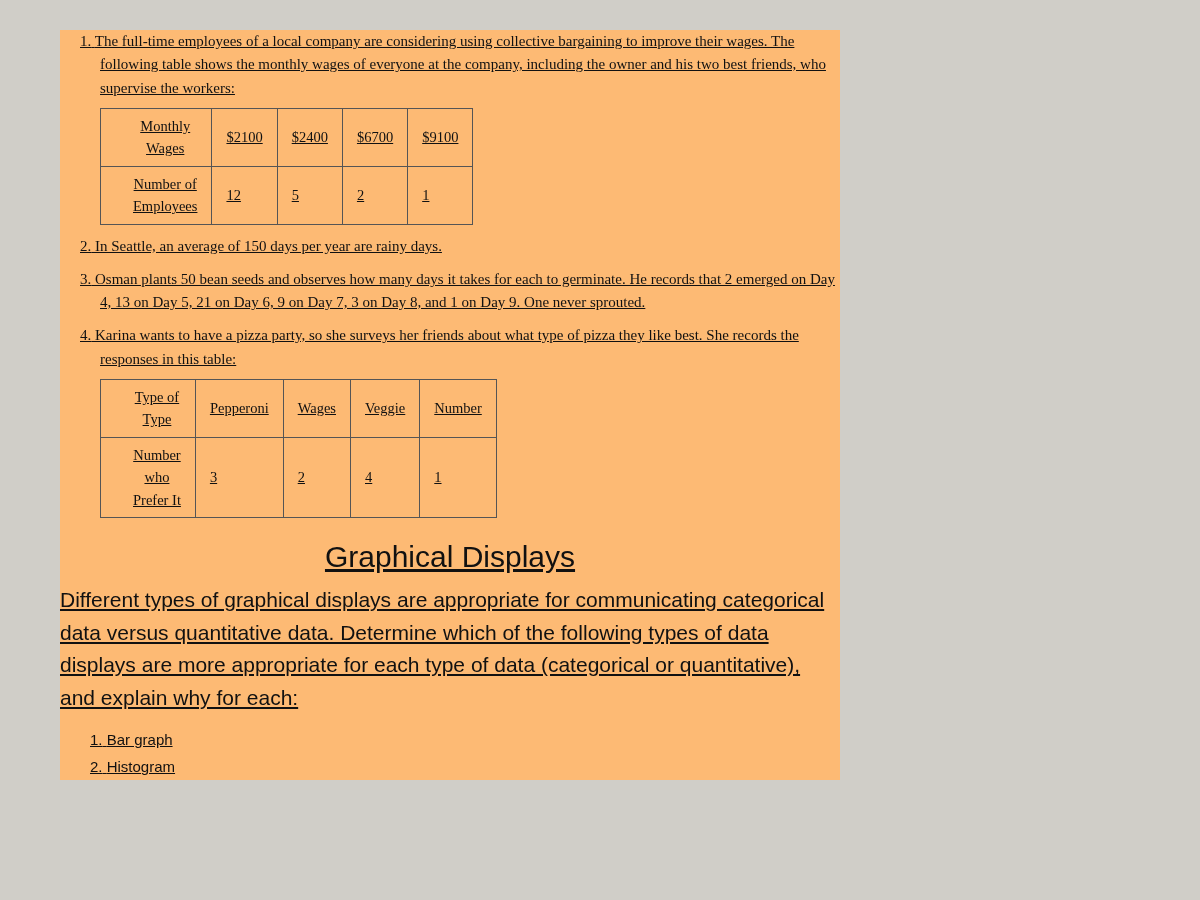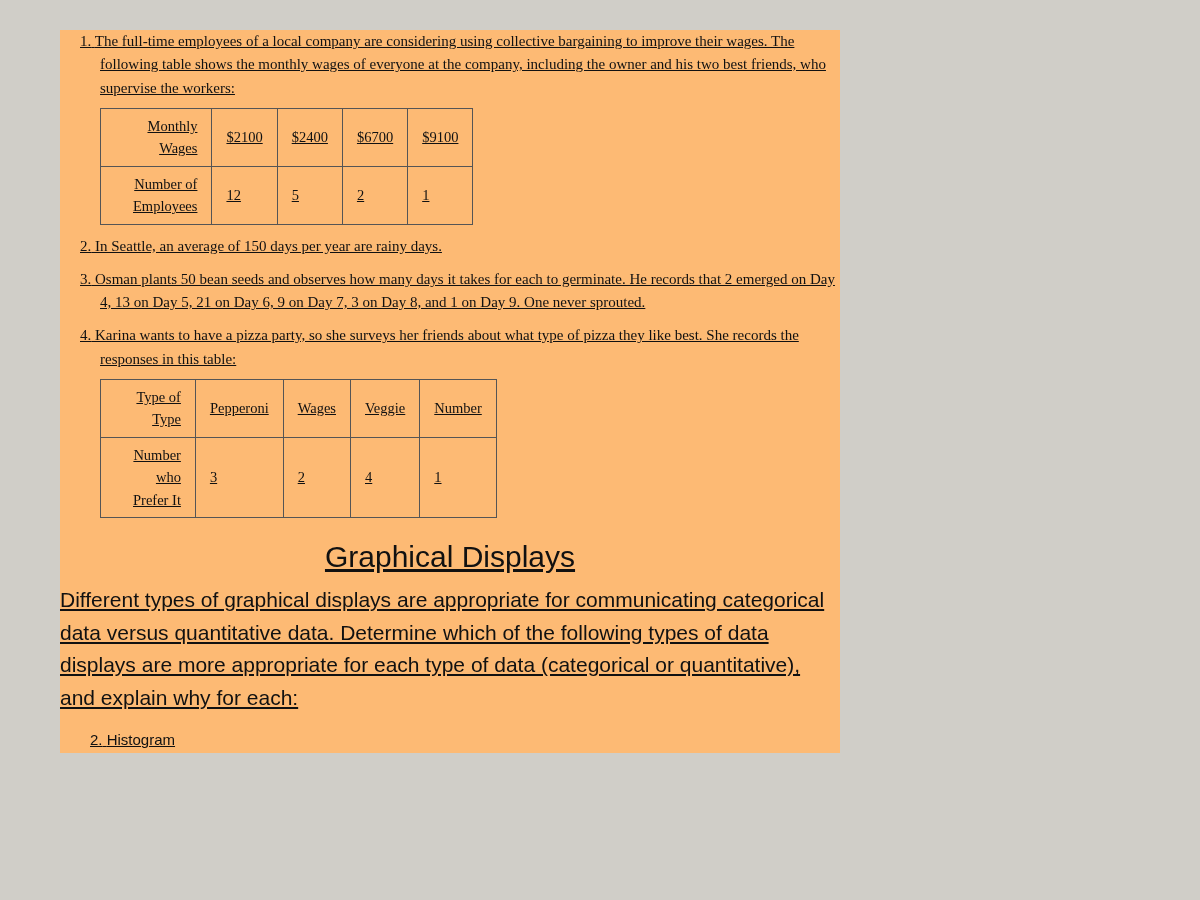--- a/index.html
+++ b/index.html
@@ -42,21 +42,21 @@
     }
 
     table td {
       border: 1px solid #555;
       padding: 6px 14px;
       text-align: left;
       font-size: 14.5px;
     }
 
     table td.label-cell {
-      text-align: right;
+      text-align: center;
       font-weight: normal;
       min-width: 90px;
       padding-left: 32px;
     }
 
     .section-heading {
       font-size: 30px;
       font-weight: normal;
       margin: 22px 0 10px 0;
       font-family: Arial, Helvetica, sans-serif;
@@ -160,18 +160,22 @@
     </tbody>
       </table>
   </div>
 
   <h2 class="section-heading">Graphical Displays</h2>
 
   <p class="graphical-para">Different types of graphical displays are appropriate for communicating categorical data versus quantitative data. Determine which of the following types of data displays are more appropriate for each type of data (categorical or quantitative), and explain why for each:</p>
 
   <div>
     <div class="list-item">
+      <span>1.</span>
+      <span>Bar graph</span>
+    </div>
+    <div class="list-item">
       <span>2.</span>
       <span>Histogram</span>
     </div>
   </div>
 
 </div>
 
 </body></html>

